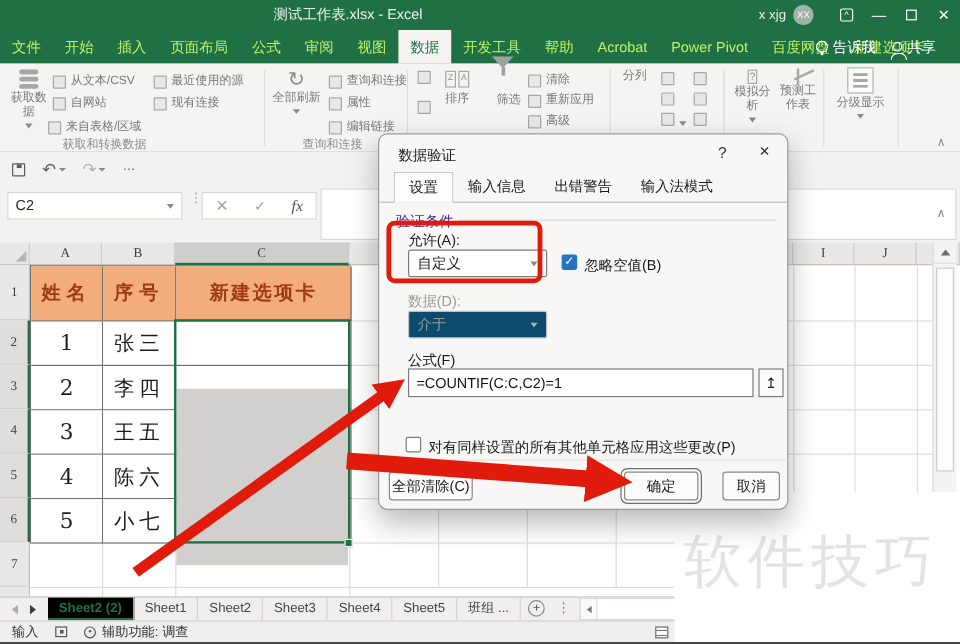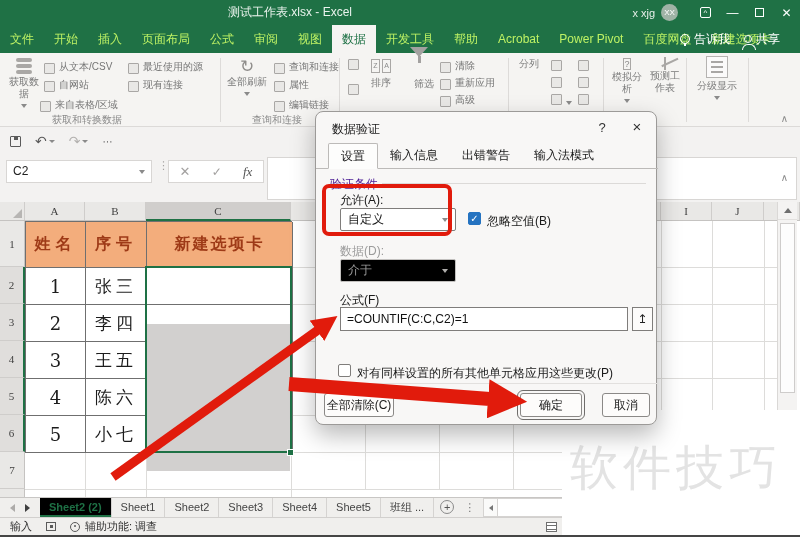--- a/index.html
+++ b/index.html
@@ -129,21 +129,21 @@
 .dlg-help { position:absolute; left:278px; top:8px; color:#333; font-size:13px; width:16px; text-align:center; }
 .dlg-close { position:absolute; left:312px; top:6px; color:#333; font-size:15px; width:18px; text-align:center; }
 .dlg-tabs { position:absolute; left:0; top:31px; width:342px; height:26px; border-bottom:1px solid #bcbab8; display:flex; padding-left:12px; }
 .dtab { padding:0 12px; line-height:25px; white-space:nowrap; }
 .dtab.active { background:#fdfdfc; border:1px solid #bcbab8; border-bottom:1px solid #fdfdfc; margin-bottom:-1px; border-radius:2px 2px 0 0; }
 .dlg-sec { position:absolute; left:14px; top:64px; color:#4c1d95; }
 .dlg-secline { position:absolute; left:66px; top:71px; width:264px; height:1px; background:#dcdad8; }
 .dlg-lbl { position:absolute; font-size:12px; }
 .dropdown { position:absolute; width:116px; height:23px; background:#fff; border:1px solid #7f7d7b; border-radius:2px; line-height:21px; padding-left:7px; }
 .dropdown .dd-caret { position:absolute; right:7px; top:9px; }
-.dropdown.disabled { background:#000000; border-color:#c2c0be; color:#9b9b9b; }
+.dropdown.disabled { background:#0c4a6e; border-color:#c2c0be; color:#9b9b9b; }
 .dropdown.disabled .dd-caret { border-top-color:#b0aeac; }
 .chk { position:absolute; width:13px; height:13px; border:1px solid #7f7d7b; border-radius:2px; background:#fff; }
 .chk.checked { background:#2573C1; border-color:#2573C1; color:#fff; font-size:10px; line-height:12px; text-align:center; }
 .dlg-input { position:absolute; left:24px; top:195px; width:288px; height:24px; background:#fff; border:1px solid #7f7d7b; font-size:12px; line-height:22px; padding-left:6px; color:#111; }
 .refedit { position:absolute; left:316px; top:195px; width:21px; height:24px; background:#fcfbfa; border:1px solid #7f7d7b; text-align:center; line-height:22px; font-size:12px; color:#222; }
 .dlg-hr { position:absolute; left:1px; top:271px; width:340px; height:1px; background:#e2e0de; }
 .dbtn { position:absolute; height:24px; background:#fdfcfb; border:1px solid #8b8987; border-radius:3px; font-size:12px; text-align:center; line-height:22px; color:#1a1a1a; }
 .dbtn.default { outline:1px solid #6f6d6b; outline-offset:2px; }
 
 

